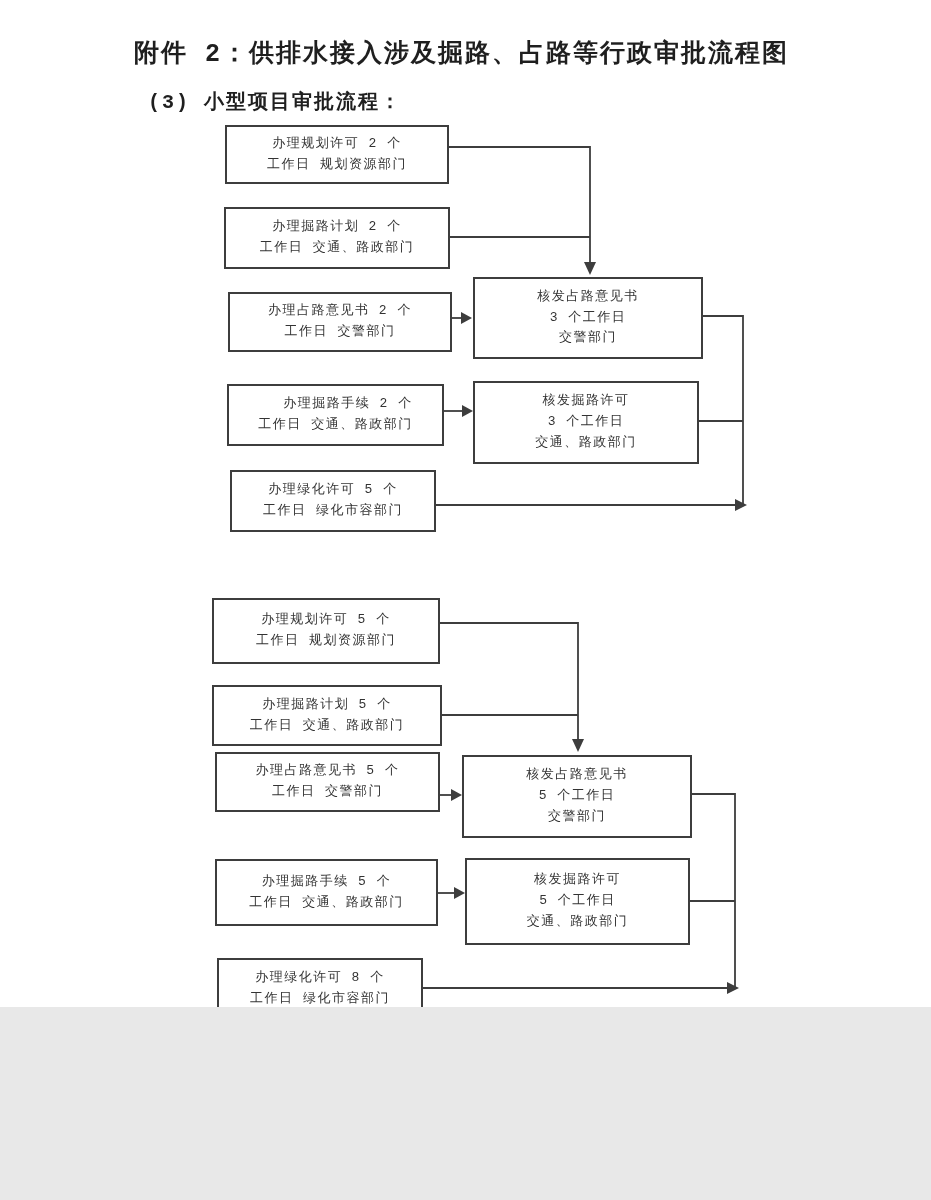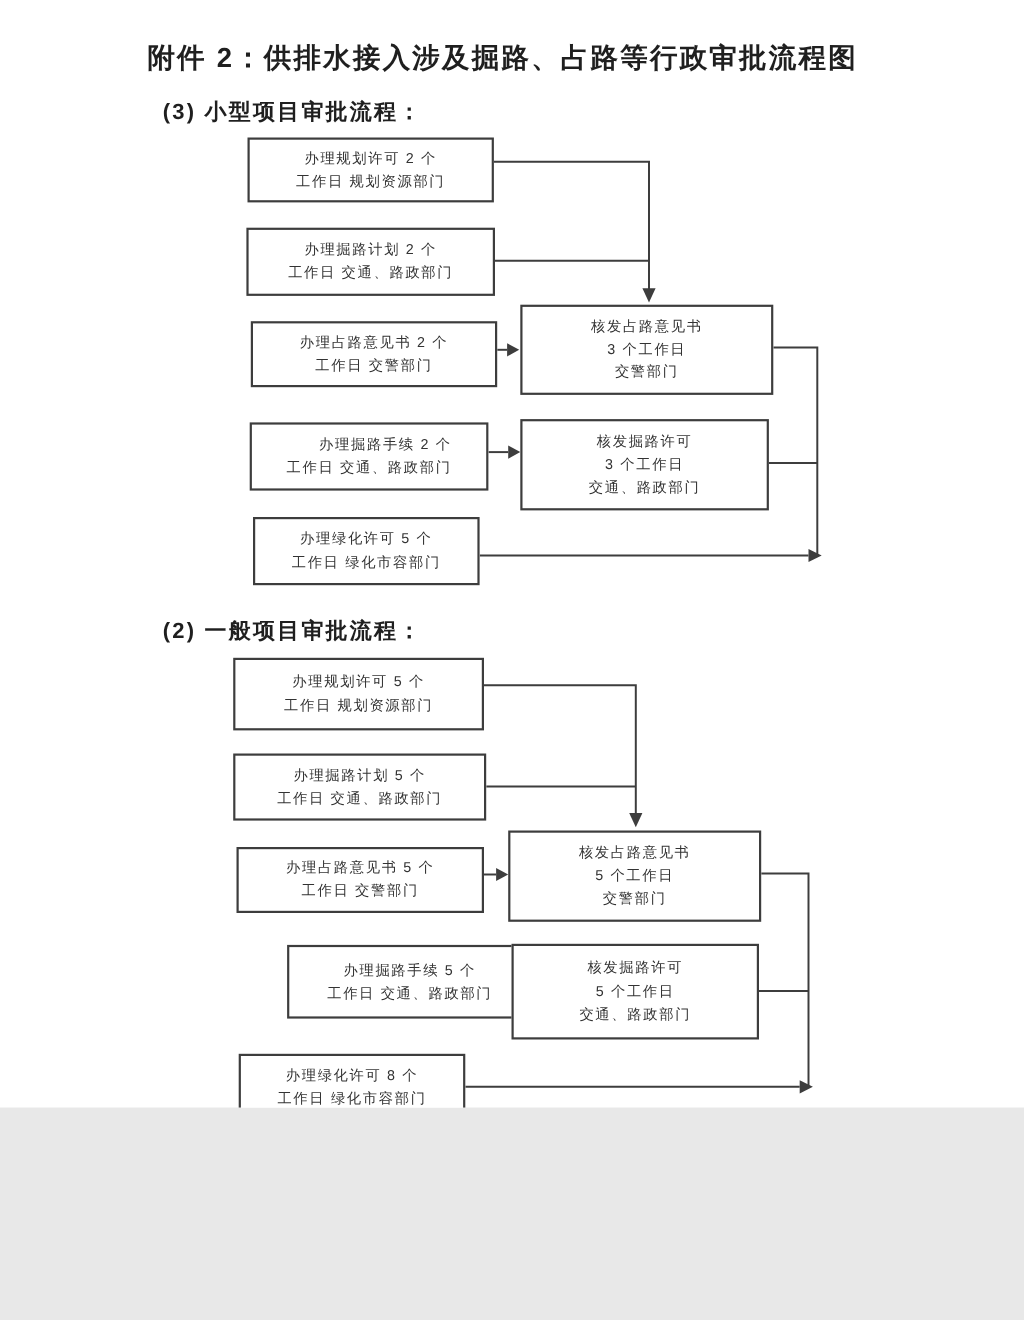--- a/index.html
+++ b/index.html
@@ -1,19 +1,19 @@
 <!DOCTYPE html>
 <html><head>
 <meta charset="utf-8">
 <style>
   html,body{margin:0;padding:0;background:#e8e8e8;}
   .page{
     position:relative; width:931px; height:1007px; margin:0 auto;
     background:#ffffff; overflow:hidden;
-    font-family:Liberation Sans, sans-serif;
+    font-family:Liberation Mono, monospace;
     color:#2f2f2f;
   }
   .title{
     position:absolute; left:134px; top:36px;
     font-size:25px; font-weight:bold; letter-spacing:2px; color:#1f1f1f;
     white-space:nowrap;
   }
   .section-heading{
     position:absolute; font-size:20px; font-weight:bold;
     letter-spacing:2px; color:#1f1f1f; white-space:nowrap;
@@ -31,42 +31,41 @@
   .s1-b1{ left:225px; top:125px; width:224px; height:59px; }
   .s1-b2{ left:224px; top:207px; width:226px; height:62px; }
   .s1-b3{ left:228px; top:292px; width:224px; height:60px; }
   .s1-b4{ left:227px; top:384px; width:217px; height:62px;text-align:right; }
   .s1-b5{ left:230px; top:470px; width:206px; height:62px; }
   .s1-r1{ left:473px; top:277px; width:230px; height:82px; }
   .s1-r2{ left:473px; top:381px; width:226px; height:83px; }
   
   .s2-b1{ left:212px; top:598px; width:228px; height:66px; }
   .s2-b2{ left:212px; top:685px; width:230px; height:61px; }
-  .s2-b3{ left:215px; top:770px; width:225px; height:60px; }
-  .s2-b4{ left:215px; top:859px; width:223px; height:67px;margin-left:46px; }
+  .s2-b3{ left:215px; top:752px; width:225px; height:60px; }
+  .s2-b4{ left:215px; top:859px; width:223px; height:67px; }
   .s2-b5{ left:217px; top:958px; width:206px; height:62px; }
   .s2-r1{ left:462px; top:755px; width:230px; height:83px; }
   .s2-r2{ left:465px; top:858px; width:225px; height:87px; }
   .connectors{ position:absolute; left:0; top:0; width:931px; height:1200px; pointer-events:none; }
   .connectors path{ stroke:#3d3d3d; stroke-width:1.8; fill:none; }
   .connectors polygon{ fill:#3d3d3d; stroke:none; }
   .page-number{
     position:absolute; left:166px; top:1068px;
     font-size:14px; letter-spacing:4px; color:#2f2f2f; white-space:nowrap;
   }
 </style>
 </head>
 <body>
 
 <div class="page">
 
   <div class="title">附件 2：供排水接入涉及掘路、占路等行政审批流程图</div>
 
   <div class="section-heading heading-1">(3) 小型项目审批流程：</div>
-  <div class="section-heading heading-2">(2) 一般项目审批流程：</div>
 
   <svg class="connectors" viewBox="0 0 931 1200" xmlns="http://www.w3.org/2000/svg">
 
     <path d="M449 147 H590 V263"></path>
     <polygon points="584,262 596,262 590,275"></polygon>
     <path d="M450 237 H590"></path>
     <path d="M452 318 H461"></path>
     <polygon points="461,312 461,324 472,318"></polygon>
     <path d="M444 411 H462"></path>
     <polygon points="462,405 462,417 473,411"></polygon>

